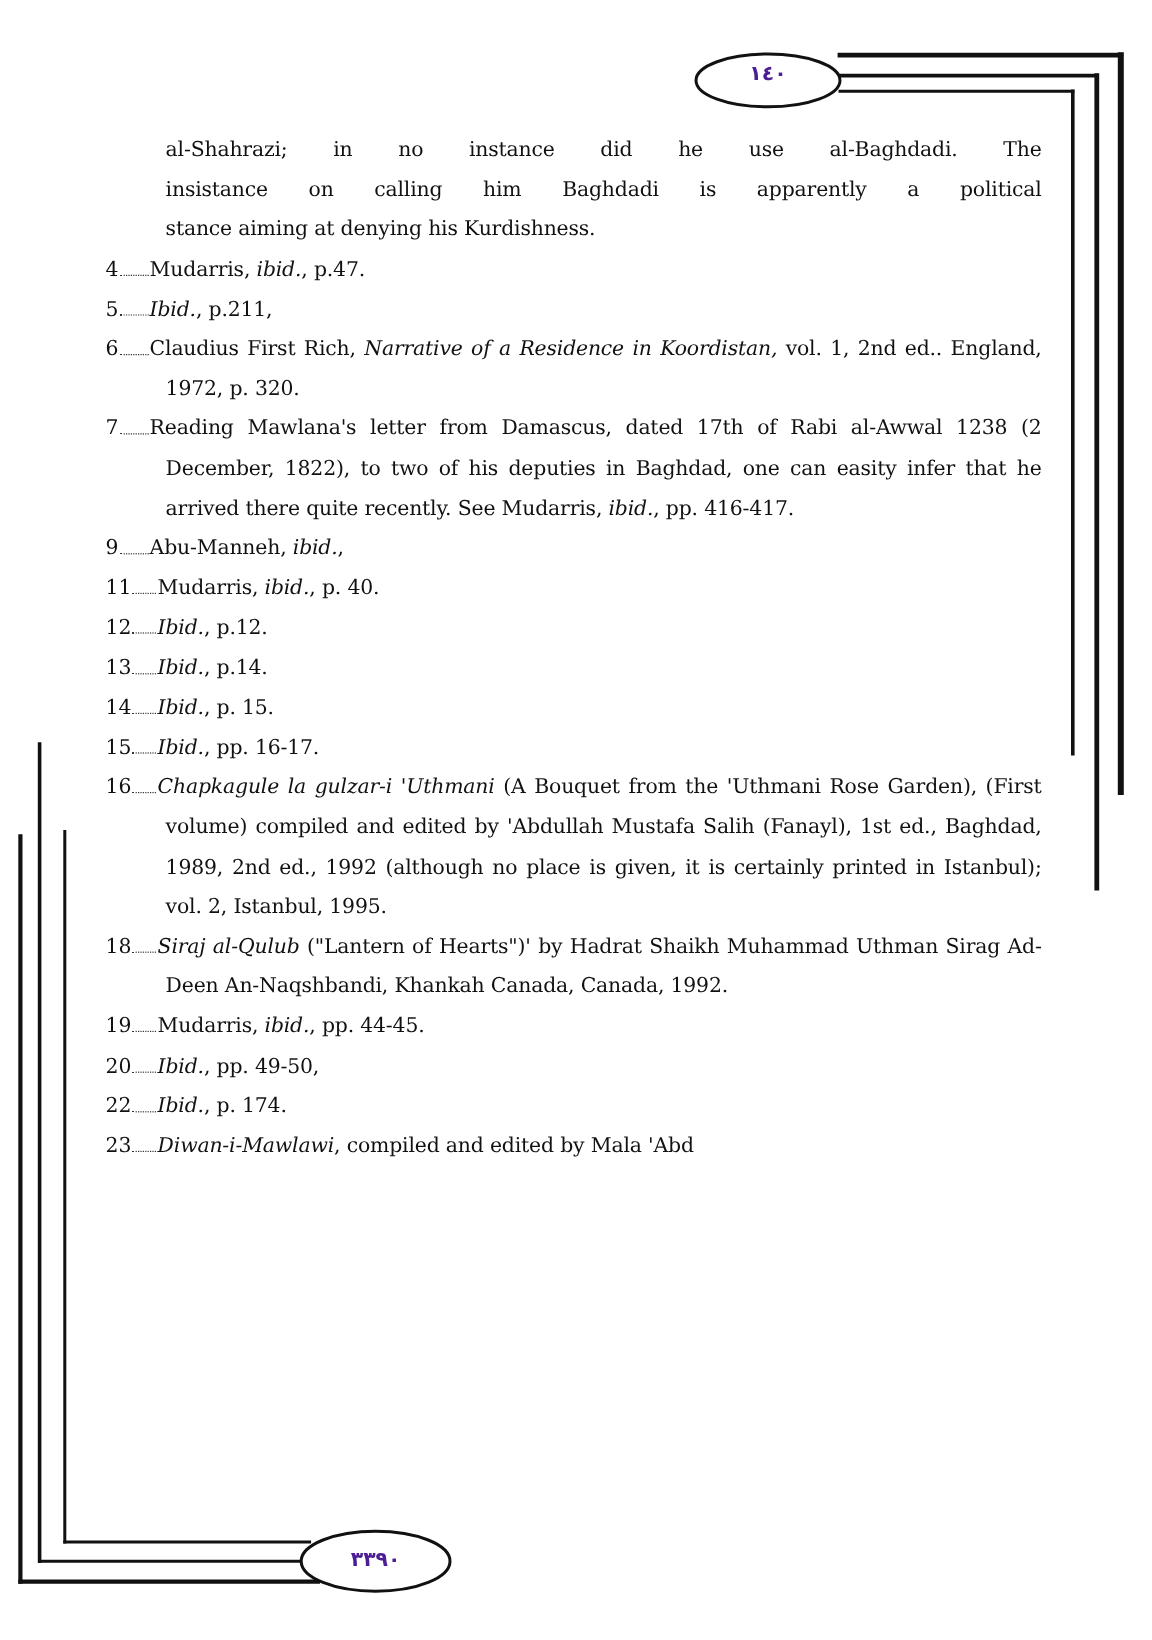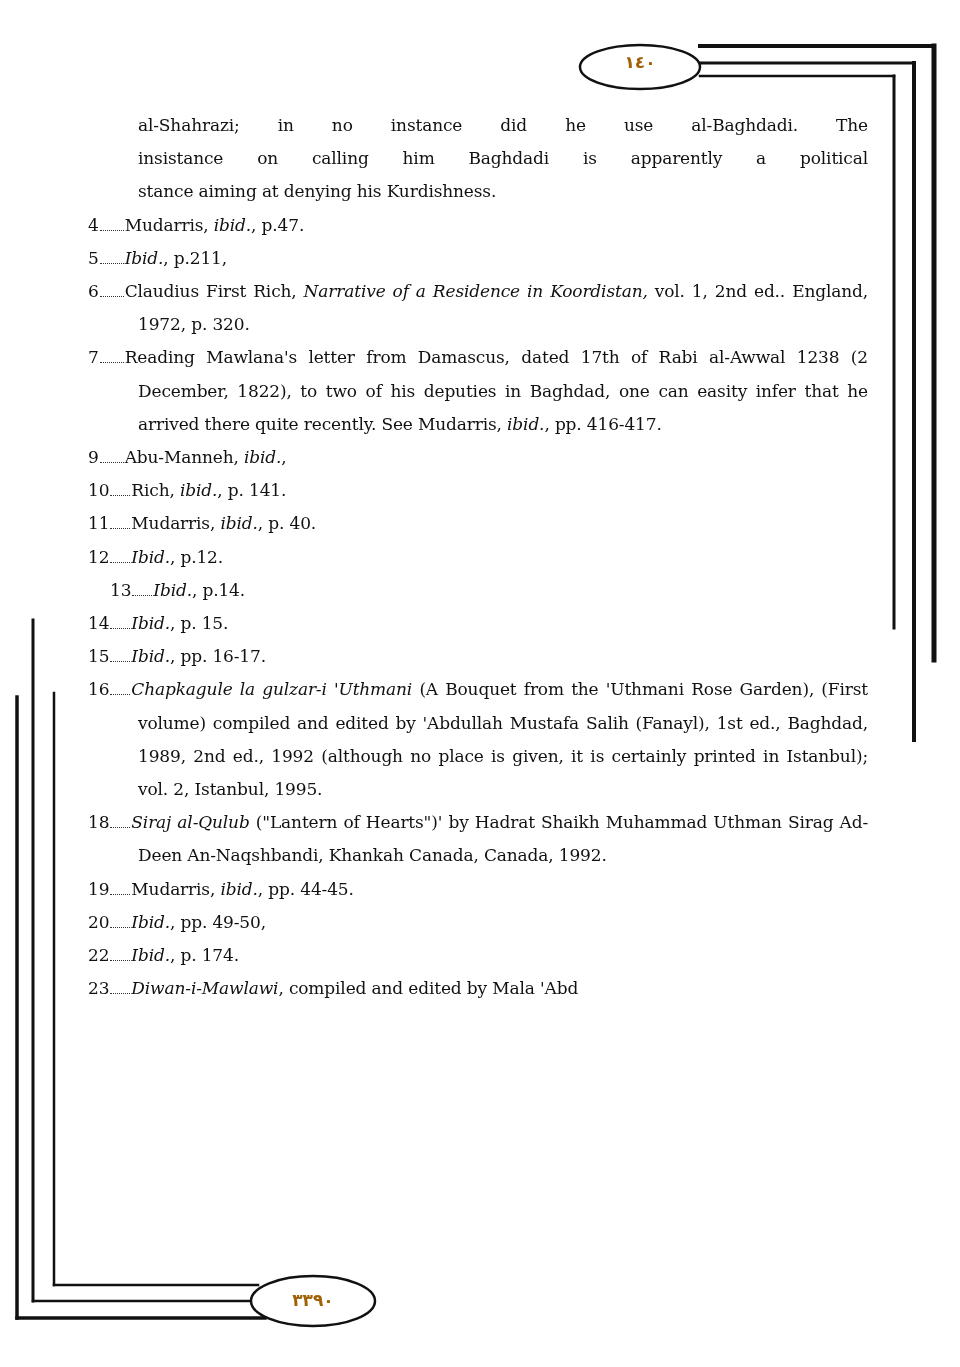--- a/index.html
+++ b/index.html
@@ -5,21 +5,21 @@
   html, body { margin: 0; padding: 0; }
   body {
     width: 960px; height: 1367px; position: relative; overflow: hidden;
     background: #ffffff; color: #111111;
     font-family: "DejaVu Serif", "Liberation Serif", serif;
   }
   .frame { position: absolute; left: 0; top: 0; width: 960px; height: 1367px; }
   .frame line { stroke: #111; stroke-linecap: square; }
   .page-num {
     position: absolute; font-family: "DejaVu Sans", sans-serif; font-weight: bold;
-    font-size: 17px; text-align: center; direction: rtl; color: #a16207;
+    font-size: 17px; text-align: center; direction: rtl; color: #4c1d95;
   }
   #page-num-top { left: 586px; top: 52px; width: 108px; }
   #page-num-bottom { left: 258px; top: 1290px; width: 110px; }
 
   .notes {
     position: absolute; left: 88px; top: 109px; width: 780px;
     font-size: 17px; line-height: 33.2px; letter-spacing: -0.15px;
   }
   .note { display: block; }
   .num { white-space: nowrap; }
@@ -64,24 +64,23 @@
     <div style="text-align-last: justify;">al-Shahrazi; in no instance did he use al-Baghdadi. The</div>
     <div style="text-align-last: justify;">insistance on calling him Baghdadi is apparently a political</div>
     <div>stance aiming at denying his Kurdishness.</div>
   </div>
   <div id="notes-list">
       <div class="note" style="padding-left: 50px; text-indent: -50px; text-align: justify;"><span class="num">4</span><span class="dots" style="text-indent: 0px; width: 24px;"></span><span>Mudarris, </span><span class="i">ibid.</span><span>, p.47.</span></div>
       <div class="note" style="padding-left: 50px; text-indent: -50px; text-align: justify;"><span class="num">5</span><span class="dots" style="text-indent: 0px; width: 24px;"></span><span class="i">Ibid.</span><span>, p.211,</span></div>
       <div class="note" style="padding-left: 50px; text-indent: -50px; text-align: justify;"><span class="num">6</span><span class="dots" style="text-indent: 0px; width: 24px;"></span><span>Claudius First Rich, </span><span class="i">Narrative of a Residence in Koordistan,</span><span> vol. 1, 2nd ed.. England, 1972, p. 320.</span></div>
       <div class="note" style="padding-left: 50px; text-indent: -50px; text-align: justify;"><span class="num">7</span><span class="dots" style="text-indent: 0px; width: 24px;"></span><span>Reading Mawlana's letter from Damascus, dated 17th of Rabi al-Awwal 1238 (2 December, 1822), to two of his deputies in Baghdad, one can easity infer that he arrived there quite recently. See Mudarris, </span><span class="i">ibid.</span><span>, pp. 416-417.</span></div>
       <div class="note" style="padding-left: 50px; text-indent: -50px; text-align: justify;"><span class="num">9</span><span class="dots" style="text-indent: 0px; width: 24px;"></span><span>Abu-Manneh, </span><span class="i">ibid.</span><span>,</span></div>
-      <div class="note" style="padding-left: 50px; text-indent: -50px; text-align: justify;"><span class="num">10</span><span class="dots" style="text-indent: 0px; width: 20px;"></span><span>Rich, </span><span class="i">ibid.</span><span>, p. 141.</span></div>
       <div class="note" style="padding-left: 50px; text-indent: -50px; text-align: justify;"><span class="num">11</span><span class="dots" style="text-indent: 0px; width: 20px;"></span><span>Mudarris, </span><span class="i">ibid.</span><span>, p. 40.</span></div>
       <div class="note" style="padding-left: 50px; text-indent: -50px; text-align: justify;"><span class="num">12</span><span class="dots" style="text-indent: 0px; width: 20px;"></span><span class="i">Ibid.</span><span>, p.12.</span></div>
-      <div class="note" style="padding-left: 50px; text-indent: -50px; text-align: justify; margin-left: 22px;"><span class="num">13</span><span class="dots" style="text-indent: 0px; width: 20px;"></span><span class="i">Ibid.</span><span>, p.14.</span></div>
+      <div class="note" style="padding-left: 50px; text-indent: -50px; text-align: justify;"><span class="num">13</span><span class="dots" style="text-indent: 0px; width: 20px;"></span><span class="i">Ibid.</span><span>, p.14.</span></div>
       <div class="note" style="padding-left: 50px; text-indent: -50px; text-align: justify;"><span class="num">14</span><span class="dots" style="text-indent: 0px; width: 20px;"></span><span class="i">Ibid.</span><span>, p. 15.</span></div>
       <div class="note" style="padding-left: 50px; text-indent: -50px; text-align: justify;"><span class="num">15</span><span class="dots" style="text-indent: 0px; width: 20px;"></span><span class="i">Ibid.</span><span>, pp. 16-17.</span></div>
       <div class="note" style="padding-left: 50px; text-indent: -50px; text-align: justify;"><span class="num">16</span><span class="dots" style="text-indent: 0px; width: 20px;"></span><span class="i">Chapkagule la gulzar-i 'Uthmani</span><span> (A Bouquet from the 'Uthmani Rose Garden), (First volume) compiled and edited by 'Abdullah Mustafa Salih (Fanayl), 1st ed., Baghdad, 1989, 2nd ed., 1992 (although no place is given, it is certainly printed in Istanbul); vol. 2, Istanbul, 1995.</span></div>
       <div class="note" style="padding-left: 50px; text-indent: -50px; text-align: justify;"><span class="num">18</span><span class="dots" style="text-indent: 0px; width: 20px;"></span><span class="i">Siraj al-Qulub</span><span> ("Lantern of Hearts")' by Hadrat Shaikh Muhammad Uthman Sirag Ad-Deen An-Naqshbandi, Khankah Canada, Canada, 1992.</span></div>
       <div class="note" style="padding-left: 50px; text-indent: -50px; text-align: justify;"><span class="num">19</span><span class="dots" style="text-indent: 0px; width: 20px;"></span><span>Mudarris, </span><span class="i">ibid.</span><span>, pp. 44-45.</span></div>
       <div class="note" style="padding-left: 50px; text-indent: -50px; text-align: justify;"><span class="num">20</span><span class="dots" style="text-indent: 0px; width: 20px;"></span><span class="i">Ibid.</span><span>, pp. 49-50,</span></div>
       <div class="note" style="padding-left: 50px; text-indent: -50px; text-align: justify;"><span class="num">22</span><span class="dots" style="text-indent: 0px; width: 20px;"></span><span class="i">Ibid.</span><span>, p. 174.</span></div>
       <div class="note" style="padding-left: 50px; text-indent: -50px; text-align: justify;"><span class="num">23</span><span class="dots" style="text-indent: 0px; width: 20px;"></span><span class="i">Diwan-i-Mawlawi</span><span>, compiled and edited by Mala 'Abd</span></div>
     </div>
 </div>

